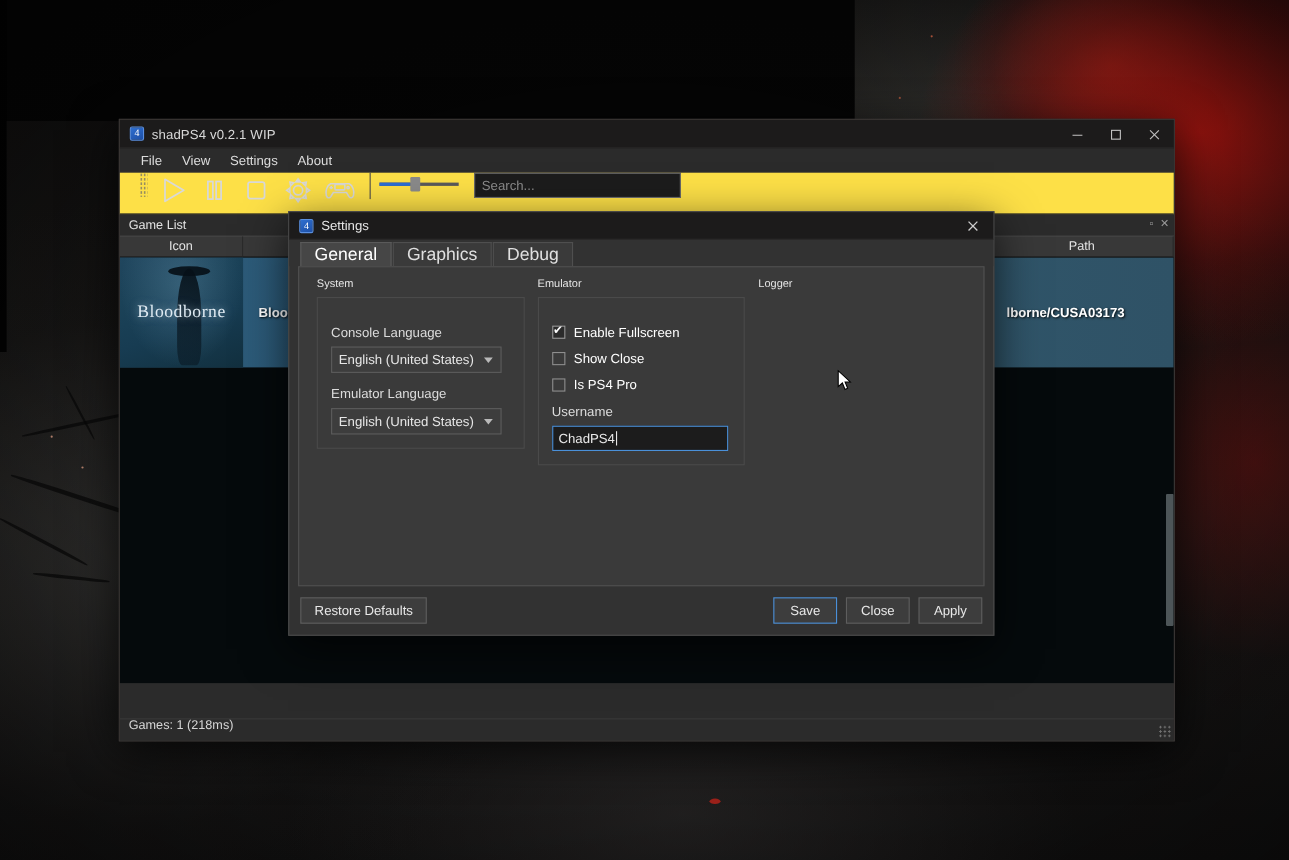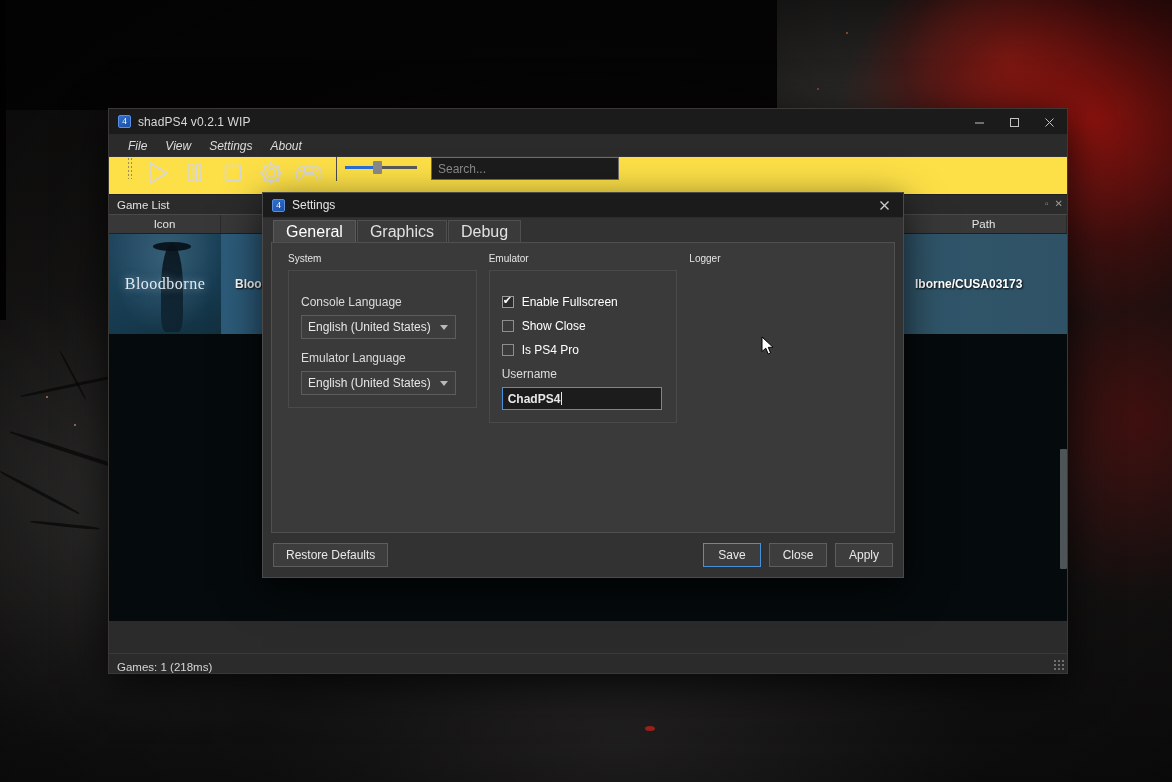--- a/index.html
+++ b/index.html
@@ -66,21 +66,21 @@
   #wincontrols .wc {
     width: 35px; height: 26px; display: flex; align-items: center; justify-content: center;
     color: #b9b9b9; font-size: 12px;
   }
   #wincontrols .wc svg { display: block; }
 
   #menubar {
     height: 22px; background: #2b2b2b; display: flex; align-items: center;
     padding-left: 10px; gap: 0px; border-bottom: 1px solid #333;
   }
-  #menubar .mi { color: #dcdcdc; font-size: 12px; padding: 2px 9px; font-style: italic; }
+  #menubar .mi { color: #dcdcdc; font-size: 12px; padding: 2px 9px; }
 
   #toolbar {
     height: 38px; background: #fde047; display: flex; align-items: flex-start;
     padding-left: 18px; border-bottom: 1px solid #1f1f1f;
   }
   .grip { width: 7px; height: 22px; margin-right: 4px;
     background-image: radial-gradient(circle, #6a6a6a 40%, transparent 41%);
     background-size: 3px 4px; opacity: .7; }
   .tb-btn { width: 38px; height: 32px; display:flex; align-items:center; justify-content:center; }
   .tb-sep { width: 1px; height: 24px; background: #4a4a4a; margin: 0 8px; }
@@ -136,21 +136,21 @@
   .cover .sheen { position:absolute; inset:0; background: radial-gradient(ellipse at 50% 25%, rgba(150,200,230,.22), rgba(0,0,0,0) 70%); z-index:0;}
   .namecell { display:flex; align-items:center; padding-left: 14px; }
   .namecell span { color:#fff; font-size: 12px; font-weight: bold; text-shadow: 1px 1px 2px rgba(0,0,0,.9); }
   .pathcell { display:flex; align-items:center; padding-left: 14px; }
   .pathcell span { color:#fff; font-size: 12px; font-weight: bold; text-shadow: 1px 1px 2px rgba(0,0,0,.9); }
   #list-scrollbar { position:absolute; right:0; top:0; width: 7px; bottom:0; background: transparent; }
   #list-scrollbar .thumb { position:absolute; top: 215px; left:0; width:7px; height: 120px; background:#4d5558; border-radius:1px; }
 
   #statusbar {
     height: 20px; background: #2b2b2b; border-top: 1px solid #3a3a3a;
-    display:flex; align-items:flex-end; padding-left: 8px; color: #d6d6d6; font-size: 11.5px; margin-top: 32px;
+    display:flex; align-items:flex-start; padding-left: 8px; color: #d6d6d6; font-size: 11.5px; margin-top: 32px;
   }
   #resize-grip { position:absolute; right:2px; bottom:2px; width:12px; height:12px;
     background-image: radial-gradient(circle, #6f6f6f 38%, transparent 39%);
     background-size: 4px 4px; }
 
   
   #settings-dialog {
     position: absolute; left: 262px; top: 192px; width: 642px; height: 386px;
     background: #323232; border: 1px solid #4a4a4a;
     box-shadow: 0 12px 38px rgba(0,0,0,0.7);
@@ -207,21 +207,20 @@
   .chkbox.checked::after {
     content: "✔"; position:absolute; left: 0px; top: -3px; font-size: 11px; color: #ffffff;
   }
   .chkbox.unchecked { background: #3a3a3a; border-color:#8e8e8e; }
   .chk-row .lbl { color:#ffffff; font-size:12px; }
 
   .textinput {
     width: 160px; height: 23px; background: #1c1c1c; border: 1px solid #4a90d9;
     color:#e8e8e8; font-size:12px; padding: 0 5px; display:flex; align-items:center;
     position: relative;
-    font-weight: bold;
   }
   .textinput .caret-bar {
     display:inline-block; width: 1px; height: 13px; background:#e8e8e8; margin-left: 1px;
   }
   .textinput.plain { background:#1a1a1a; border: 1px solid #5a5a5a; }
 
   #dlg-footer { height: 44px; display:flex; align-items:center; padding: 0 10px; }
   .btn {
     height: 24px; min-width: 58px; padding: 0 12px; display:flex; align-items:center; justify-content:center;
     background: #3d3d3d; border: 1px solid #5e5e5e; color: #e8e8e8; font-size: 12px;

